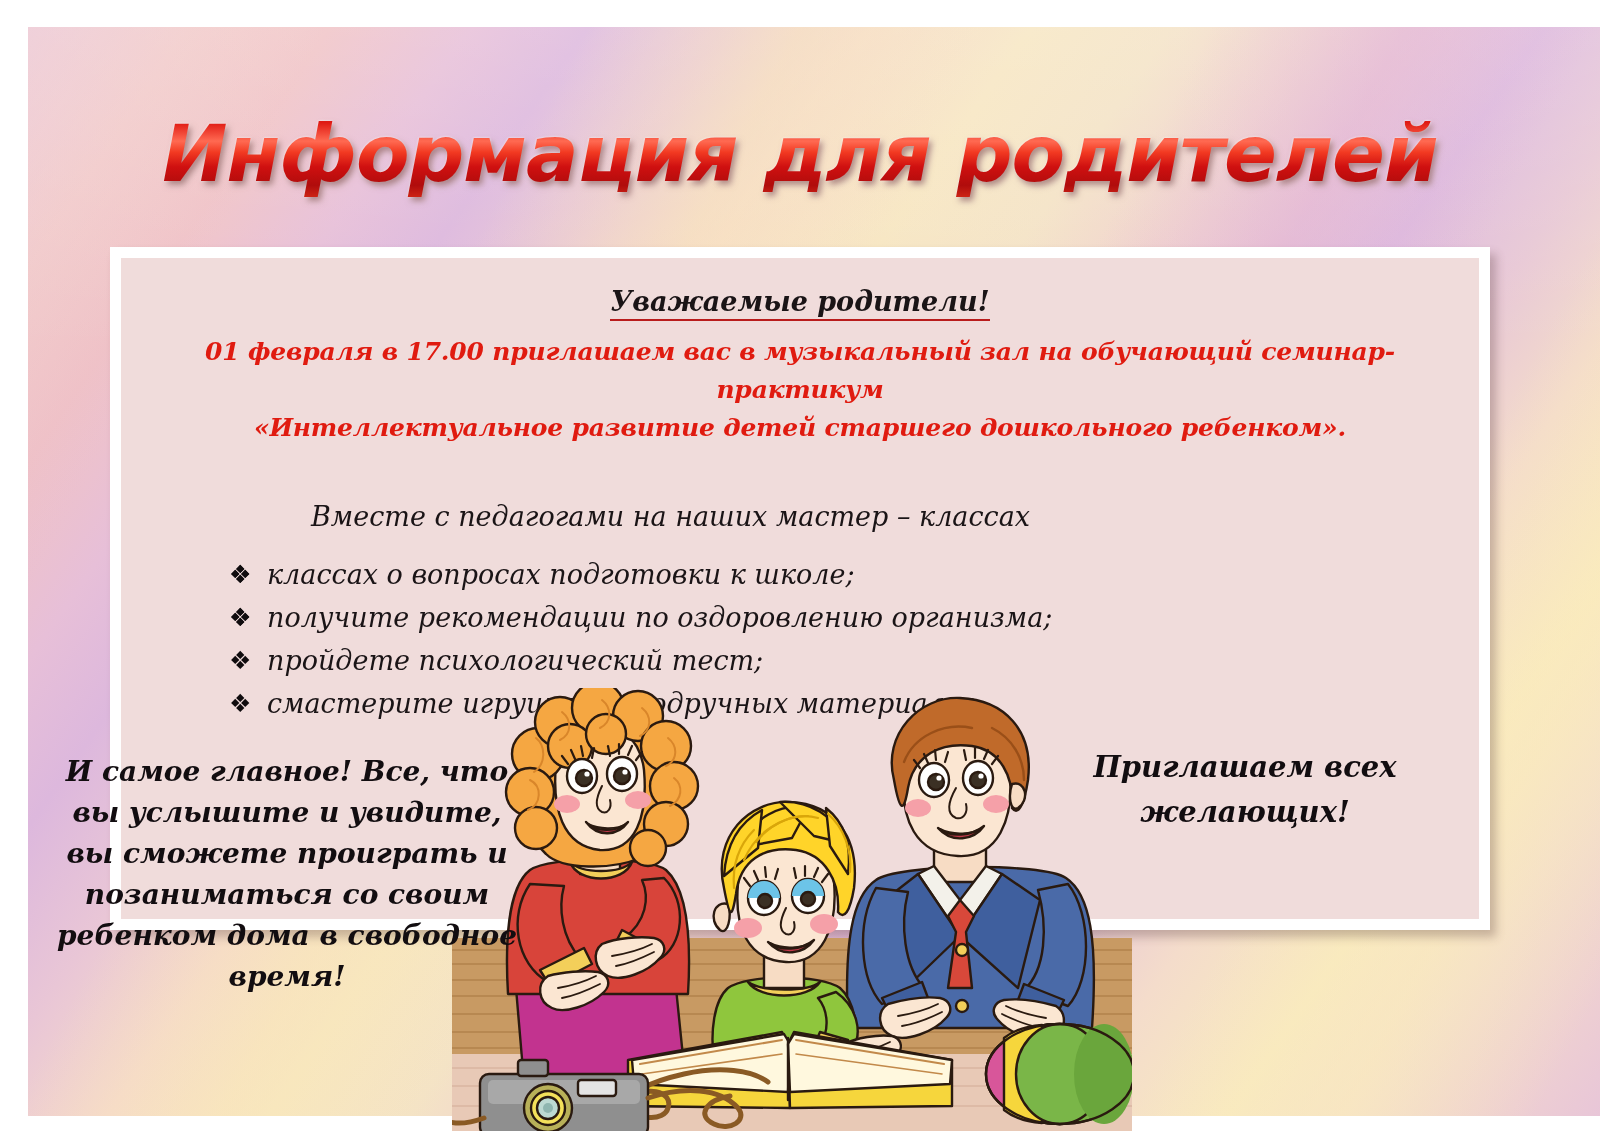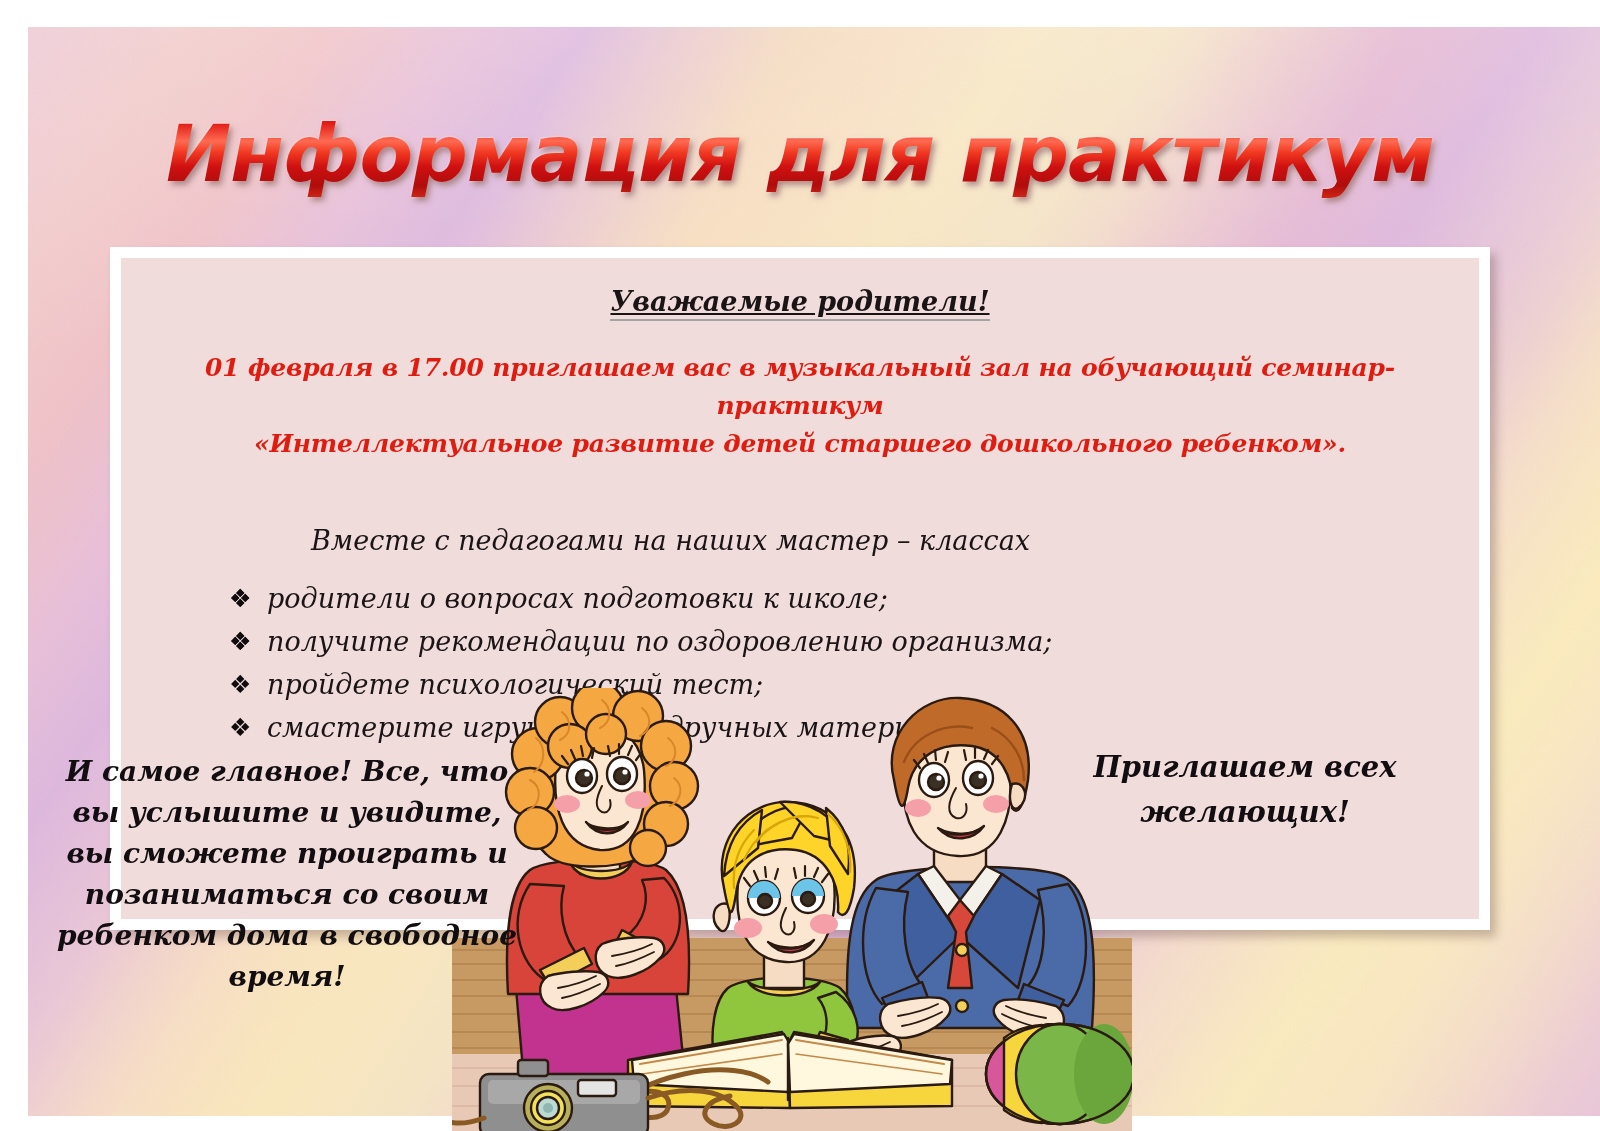--- a/index.html
+++ b/index.html
@@ -144,27 +144,26 @@
     padding-top: 27px;
     text-align: center;
     font-family: "DejaVu Serif", serif;
     font-style: italic;
     font-weight: bold;
     font-size: 27px;
     line-height: 34px;
     color: #1a1416;
   }
   .salutation span {
-    border-bottom: 2px solid #a3a3a3;
+    border-bottom: 2px solid #b91c1c;
     padding-bottom: 2px;
-    text-decoration: underline;
   }
 
   .announce {
-    margin: 16px;
+    margin: 0;
     padding: 14px 40px 0 40px;
     text-align: center;
     font-family: "DejaVu Serif", serif;
     font-style: italic;
     font-weight: bold;
     font-size: 25px;
     line-height: 38px;
     color: #e01b10;
     letter-spacing: -0.2px;
   }
@@ -248,21 +247,21 @@
 </style>
 </head>
 <body>
 
 <div class="poster">
 
   <div class="bg-texture">
     <div class="bg-bands"></div>
   </div>
 
-  <div class="poster-title">Информация для практикум</div>
+  <div class="poster-title">Информация для родителей</div>
 
   <div class="card">
     <div class="card-inner">
 
       <p class="salutation">
         <span>Уважаемые родители!</span>
       </p>
 
       <p class="announce">
         <span>01 февраля в 17.00 приглашаем вас  в музыкальный зал на обучающий семинар- практикум</span><br>
@@ -270,21 +269,21 @@
       </p>
 
       <p class="intro">Вместе с педагогами на наших мастер – классах</p>
 
       <ul class="bullets">
         <li>
           <span class="bullet-mark">❖</span>
         </li>
         <li>
           <span class="bullet-mark">❖</span>
-          <span>родители о вопросах подготовки к школе;</span>
+          <span>классах о вопросах подготовки к школе;</span>
         </li>
         <li>
           <span class="bullet-mark">❖</span>
         </li>
         <li>
           <span class="bullet-mark">❖</span>
           <span>получите рекомендации по оздоровлению организма;</span>
         </li>
         <li>
           <span class="bullet-mark">❖</span>

